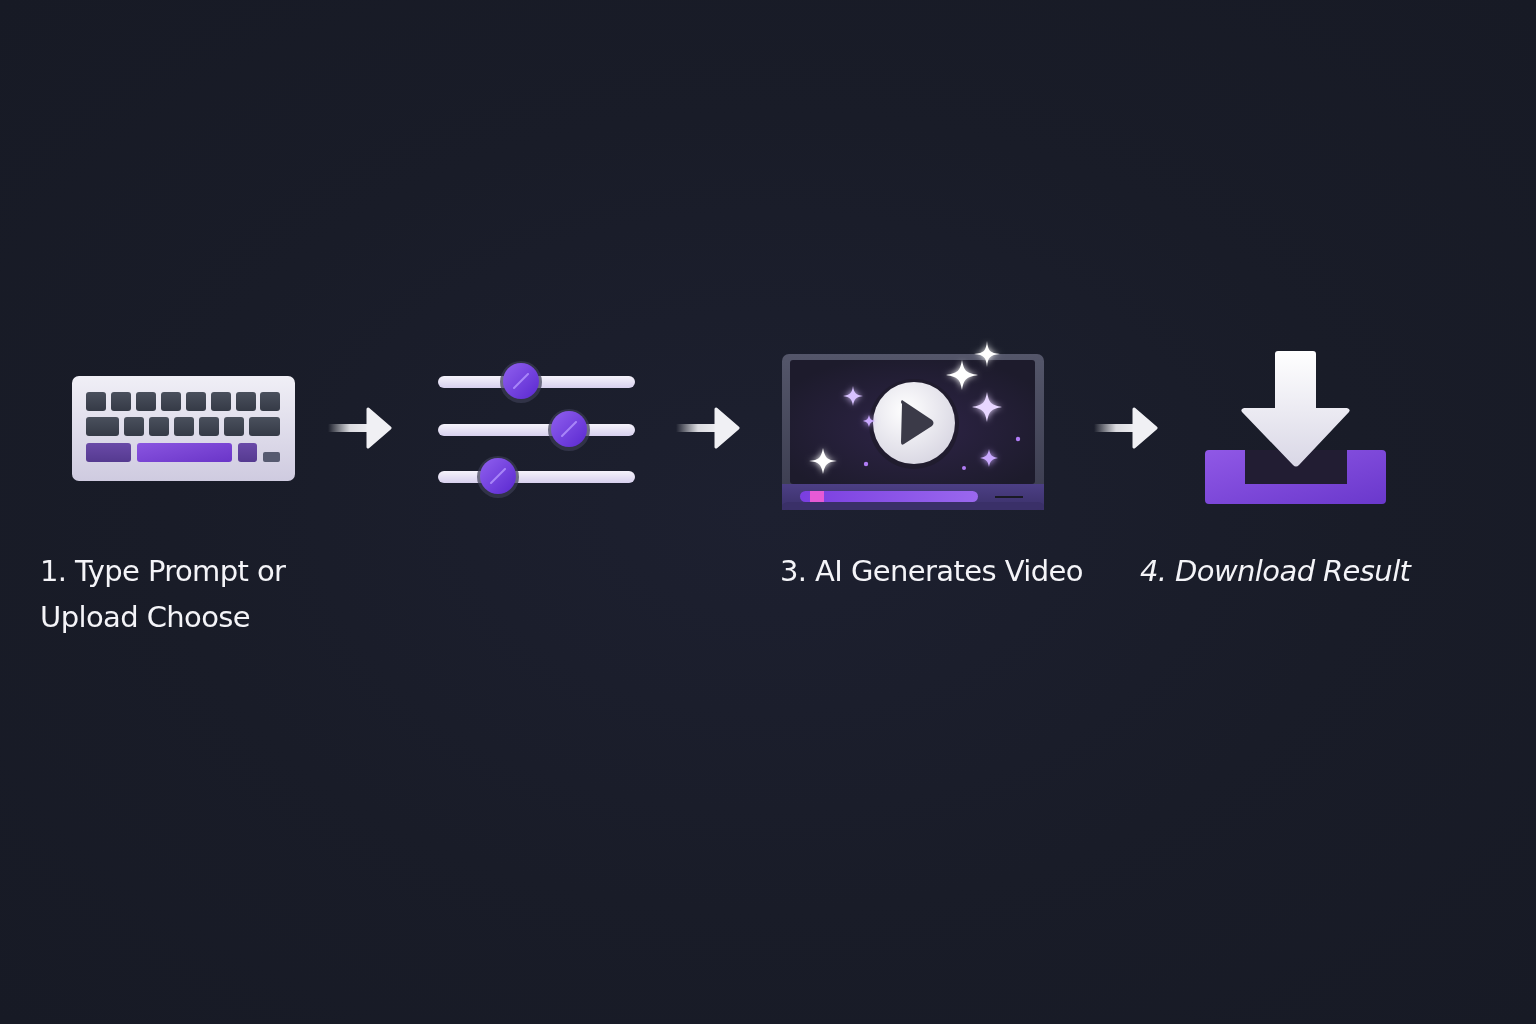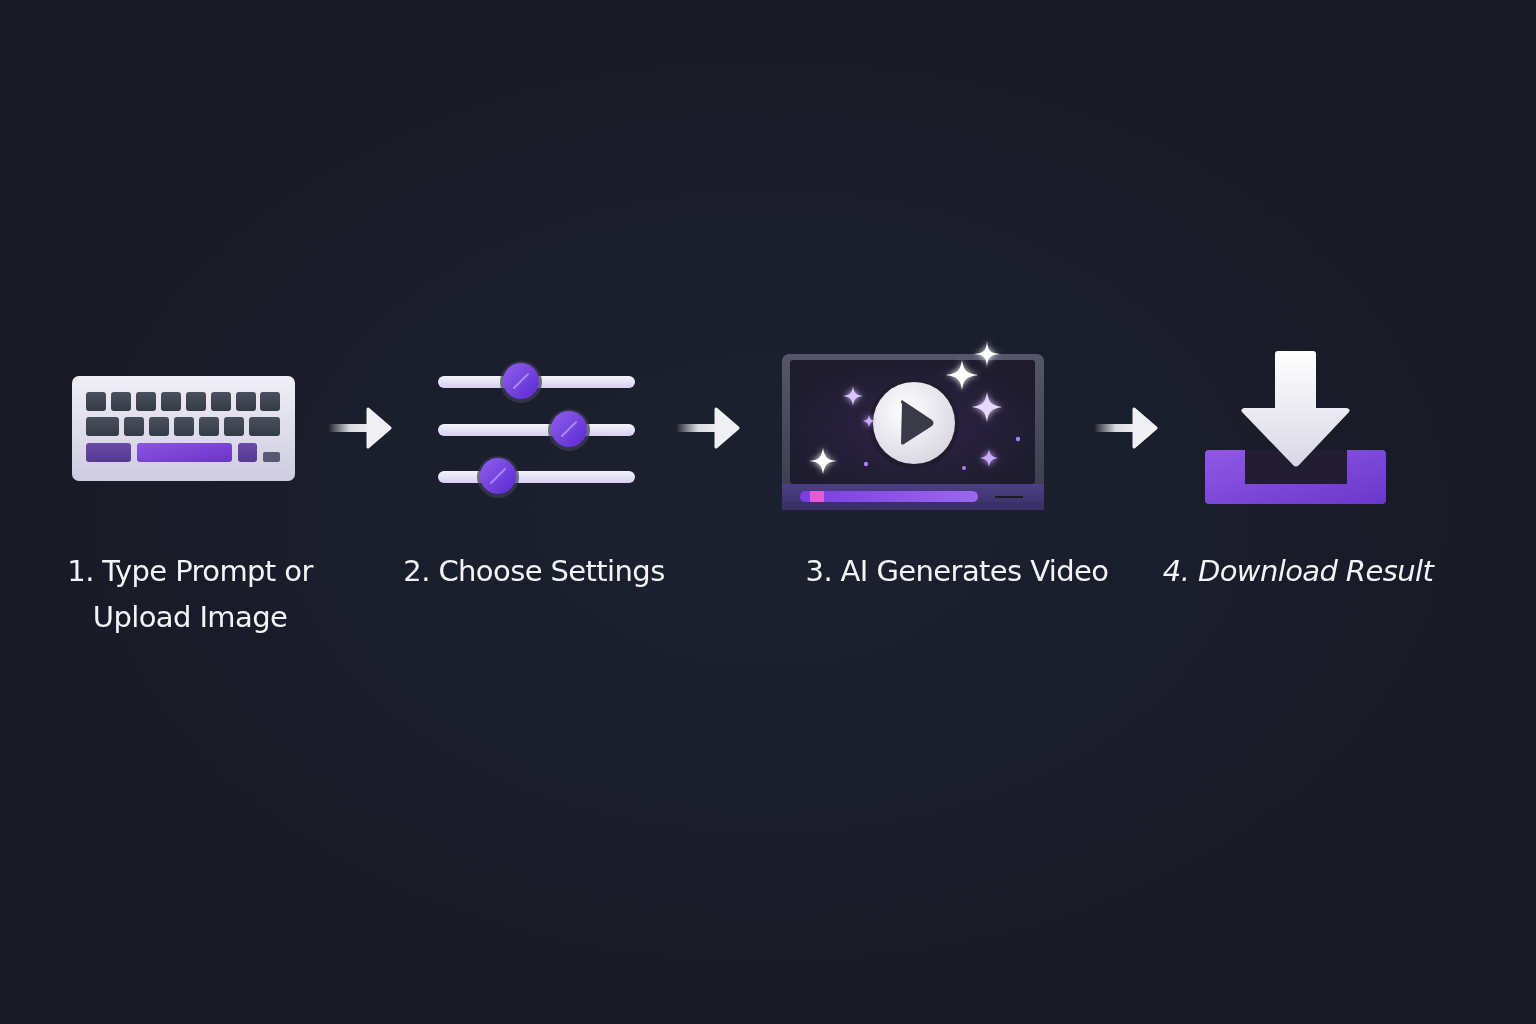--- a/index.html
+++ b/index.html
@@ -6,21 +6,21 @@
   body {
     width:1536px; height:1024px; overflow:hidden;
     background: radial-gradient(ellipse at 50% 50%, #1d2030 0%, #191c28 55%, #171a25 100%);
     font-family: "DejaVu Sans", "Liberation Sans", sans-serif;
     position:relative;
   }
   .stage { position:absolute; left:0; top:0; width:1536px; height:1024px; }
   .abs { position:absolute; }
   .label {
     position:absolute; color:#f4f4f8; font-size:29px; line-height:46px;
-    text-align:center; white-space:nowrap; letter-spacing:-0.6px;
+    white-space:nowrap; letter-spacing:-0.6px;
   }
   svg { display:block; }
 </style>
 </head>
 <body>
 
 <div class="stage">
 
   <div class="abs" style="left:72px;top:376px;">
     <svg width="224" height="106" viewBox="0 0 224 106">
@@ -213,19 +213,18 @@
         </linearGradient>
       </defs>
       <path d="M5 100 Q1 100 1 104 L1 150 Q1 154 5 154 L178 154 Q182 154 182 150 L182 104 Q182 100 178 100 L143 100 L143 134 L41 134 L41 100 Z" fill="url(#tray)"></path>
       <rect x="41" y="100" width="102" height="34" fill="#221d33"></rect>
       <path d="M71 4 Q71 1 74 1 L109 1 Q112 1 112 4 L112 58 L143 58 Q147 59 145 62 L95 115 Q92 118 89 115 L38 62 Q36 59 40 58 L71 58 Z" fill="url(#dlArrow)"></path>
     </svg>
   </div>
 
   <div class="label" style="left:40px;top:548px;width:300px;">
     <div>1. Type Prompt or</div>
-    <div>Upload Image</div>
-  </div>
-  <div class="label" style="left:384px;top:548px;width:300px;">2. Choose Settings</div>
+    <div>Upload Choose</div>
+  </div>
   <div class="label" style="left:780px;top:548px;width:354px;">3. AI Generates Video</div>
   <div class="label" style="left:1140px;top:548px;width:316px;font-style:italic;">4. Download Result</div>
 
 </div>
 
 </body></html>

